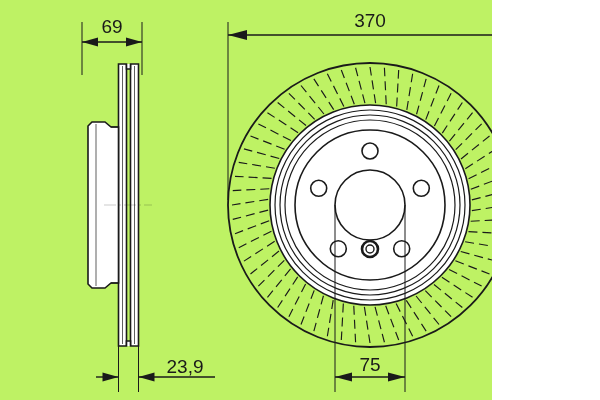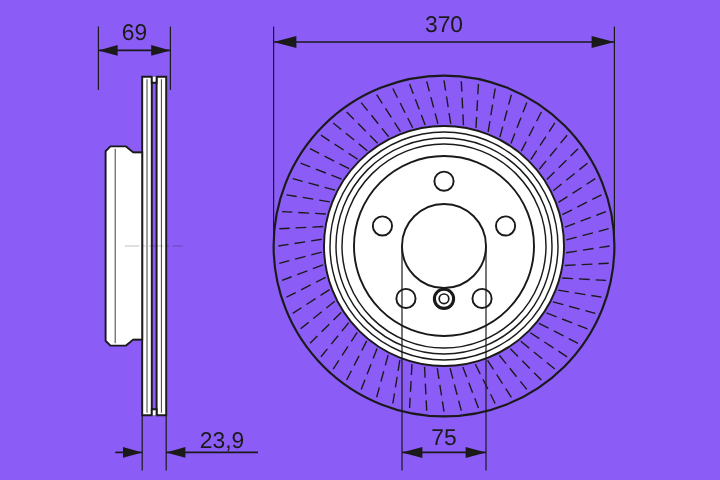--- a/index.html
+++ b/index.html
@@ -2,23 +2,23 @@
 <html><head>
 <meta charset="utf-8">
 <style>
   html, body {
     margin: 0;
     padding: 0;
     background: #ffffff;
   }
   #page {
     position: relative;
-    width: 600px;
+    width: 492px;
     height: 400px;
-    background: #8b5cf6;
+    background: #bef264;
     overflow: hidden;
     font-family: "Liberation Sans", sans-serif;
   }
   #drawing {
     position: absolute;
     left: 0;
     top: 0;
     width: 600px;
     height: 400px;
   }

